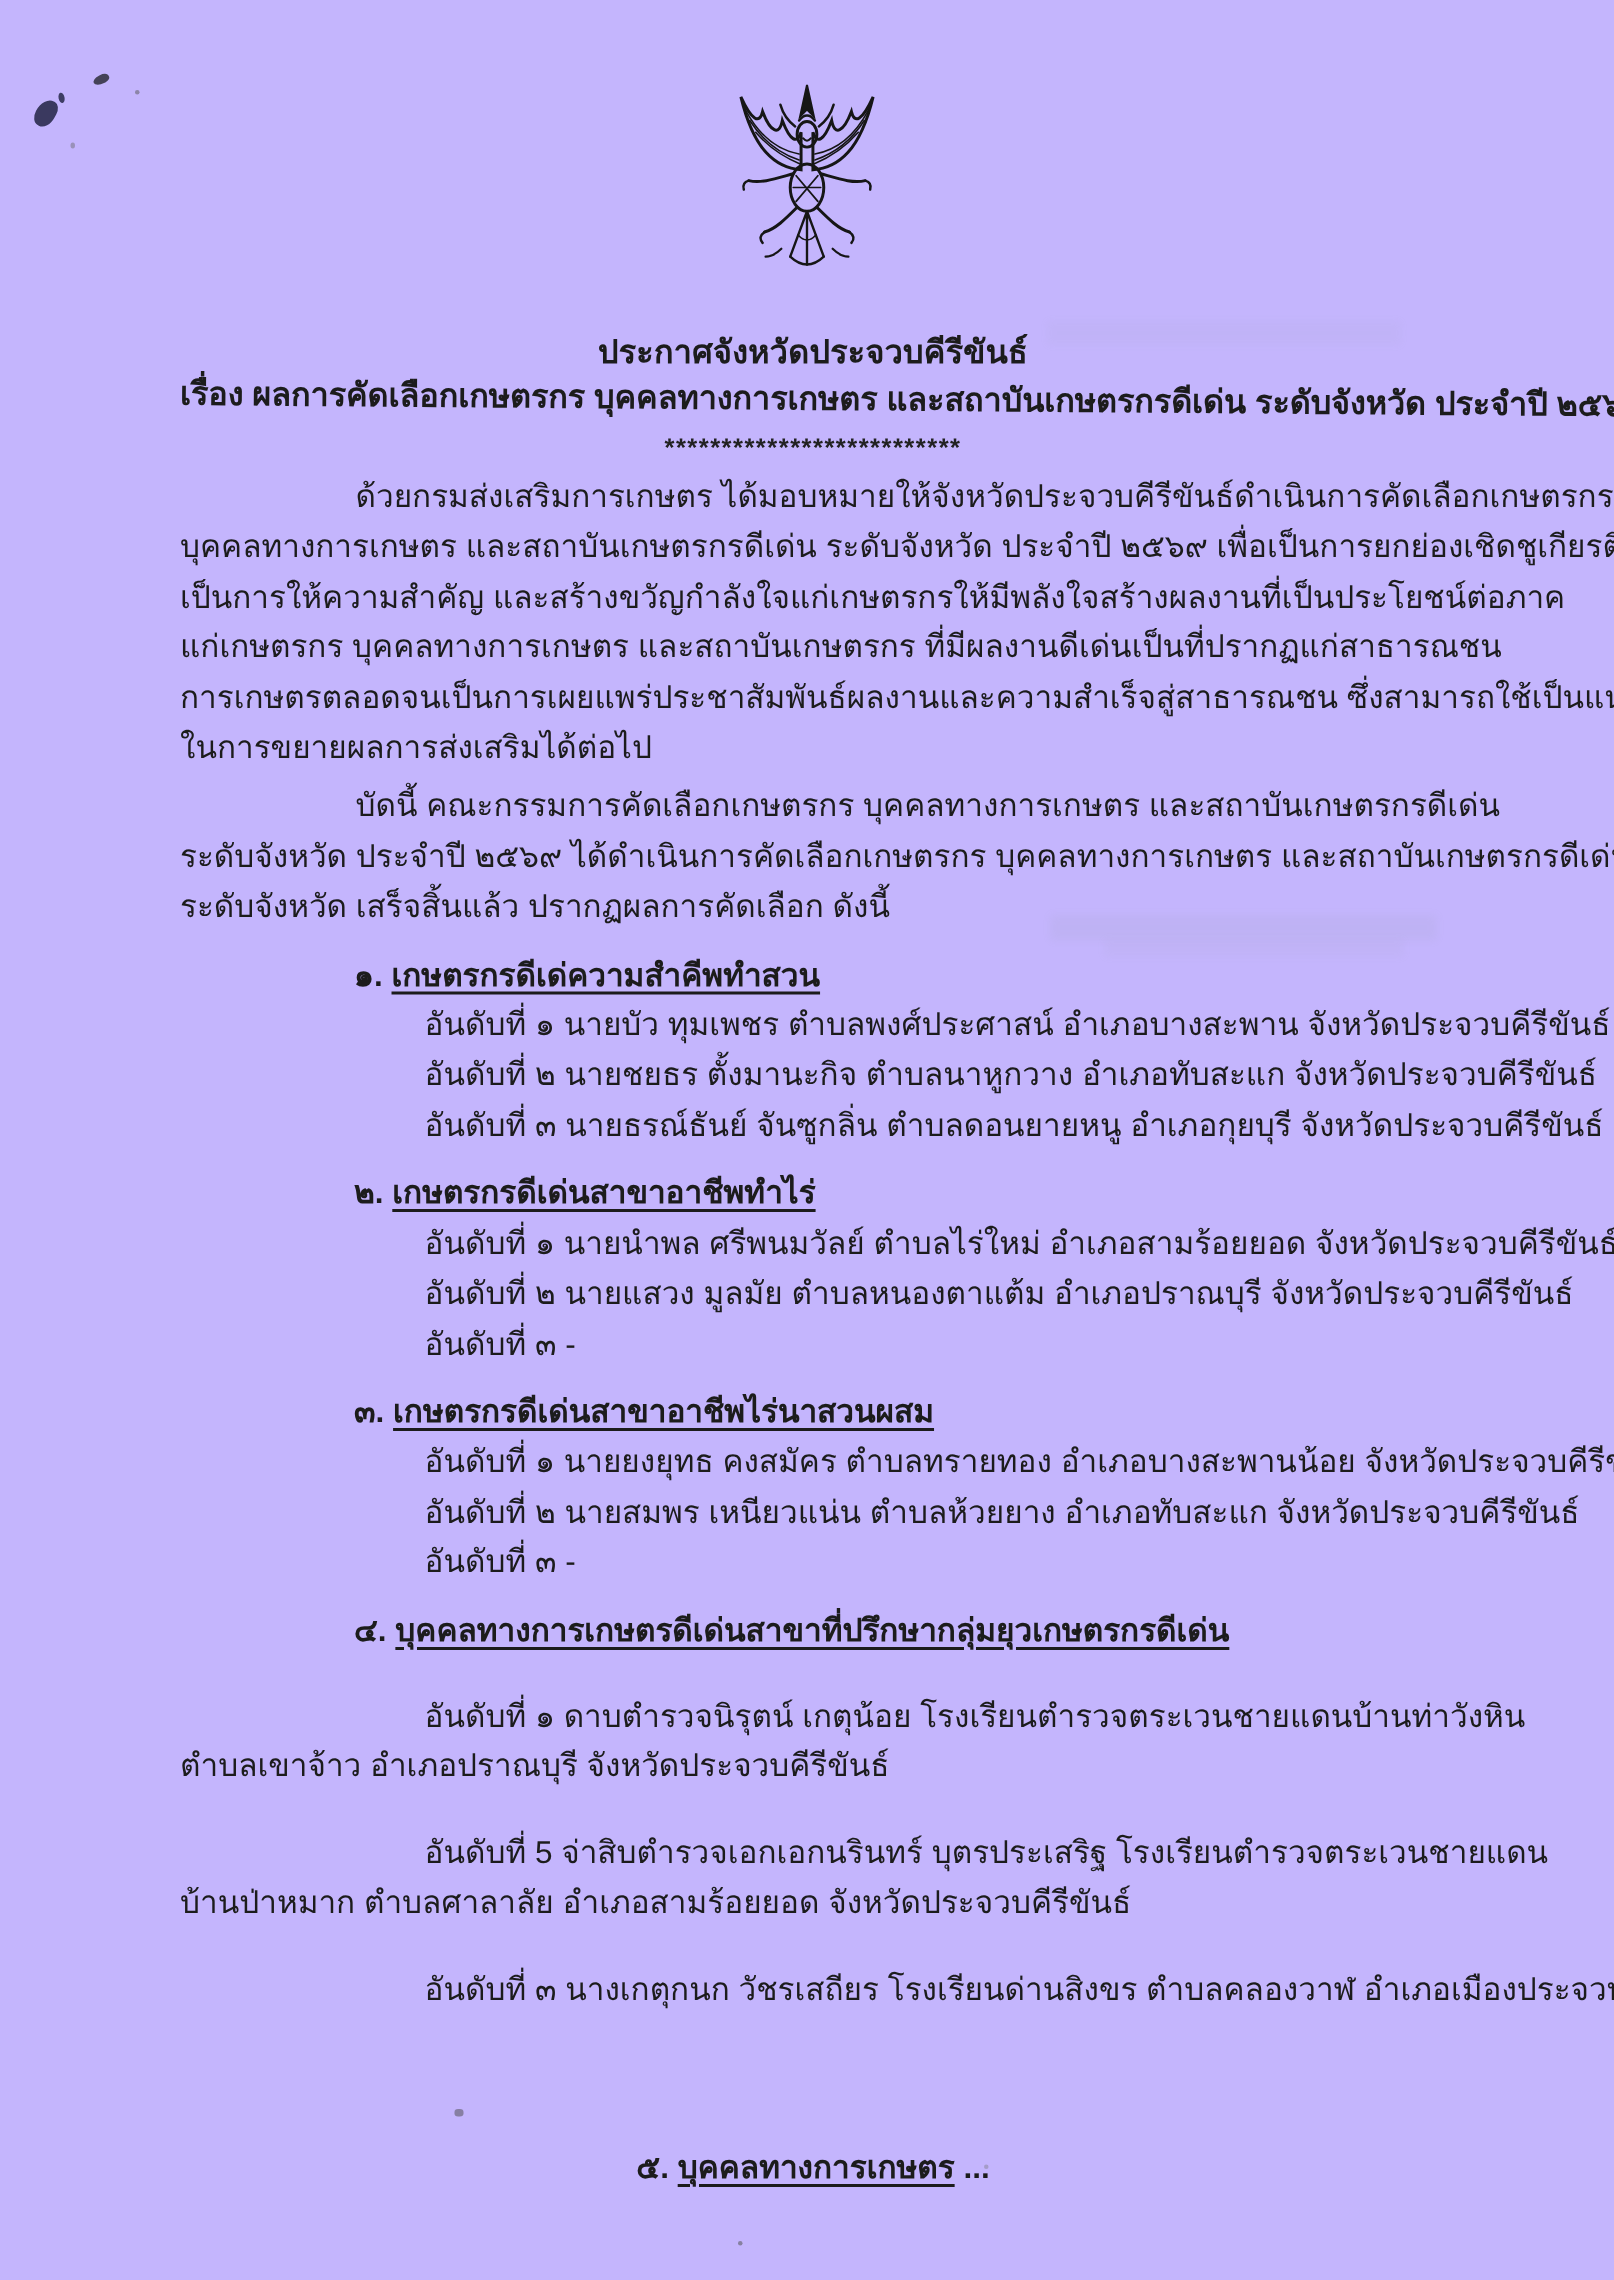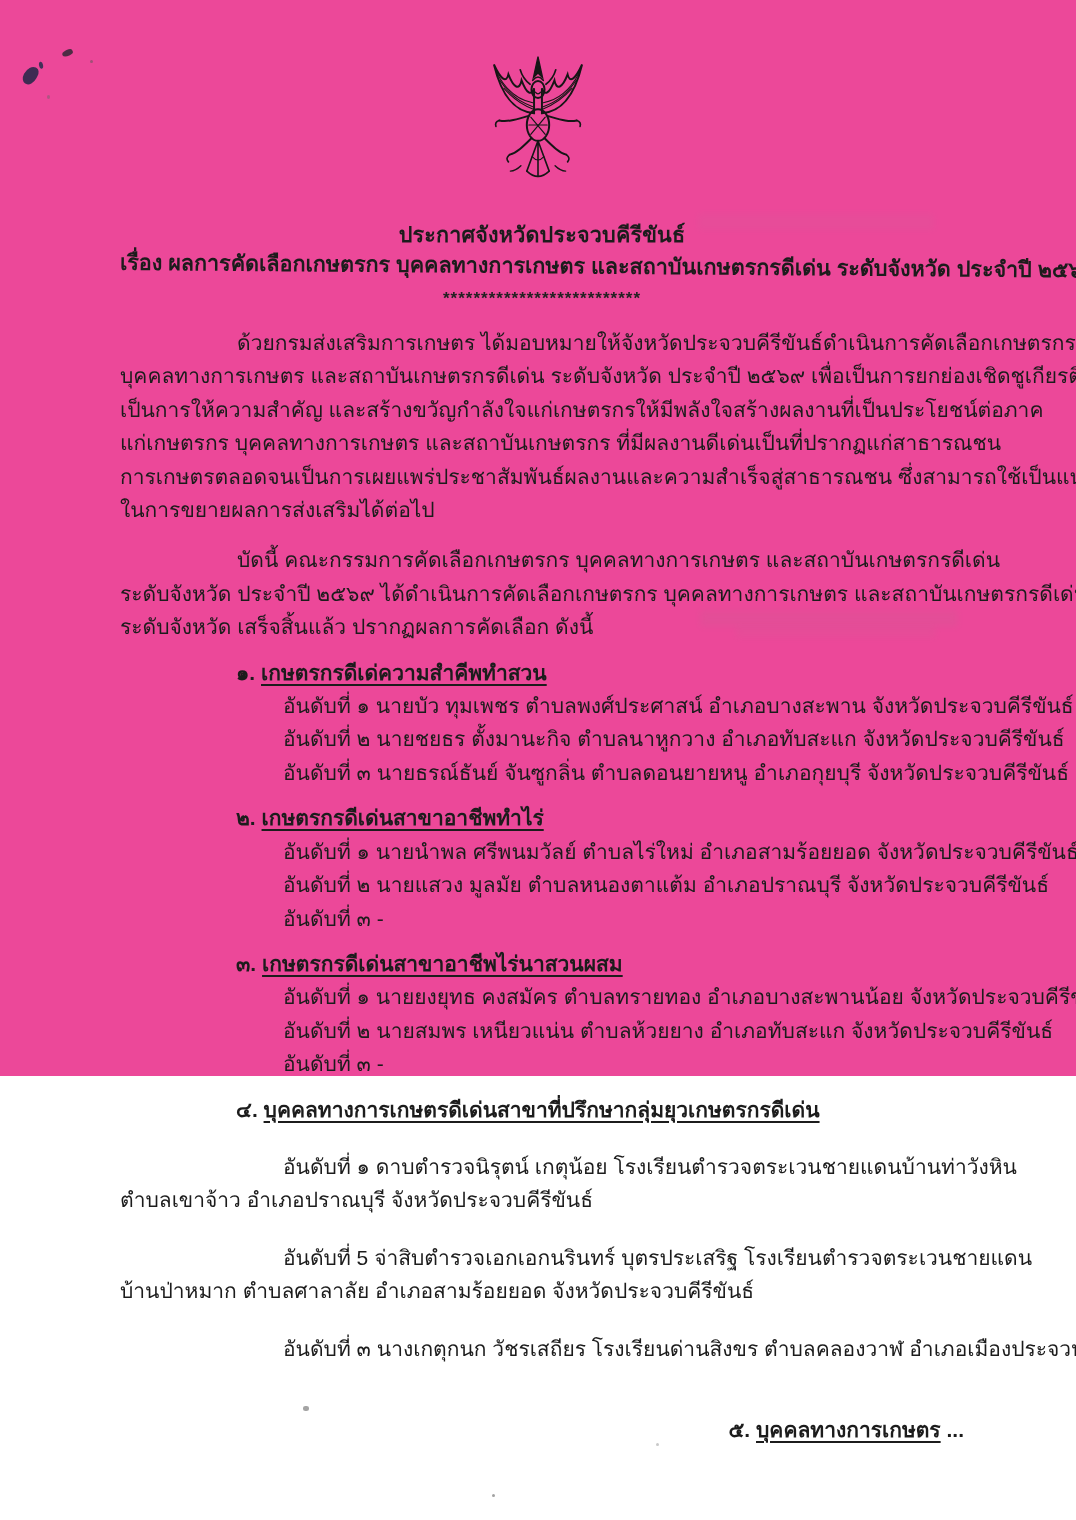--- a/index.html
+++ b/index.html
@@ -1,51 +1,51 @@
 <!DOCTYPE html>
 <html><head>
 <meta charset="utf-8">
 <style>
   html,body{margin:0;padding:0;}
   body{
     width:1076px;height:1520px;background:#ffffff;
     font-family:"Liberation Sans","DejaVu Sans",sans-serif;
     color:#1c1c1c;overflow:hidden;
   }
-  .page{position:relative;width:1076px;height:1076px;background:#ec4899;}
+  .page{position:relative;width:1076px;height:1520px;background:#c4b5fd;}
   .content{padding:0 112px 0 120px;}
   
   .emblem-wrap{text-align:center;padding-top:54px;height:150px;}
   
   .doc-title{
     margin-top:16px;text-align:center;font-size:21.5px;font-weight:bold;
     letter-spacing:.2px;line-height:30px;
   }
   .doc-subject{
     text-align:center;font-size:21.5px;font-weight:bold;line-height:33px;
     transform:rotate(.45deg);transform-origin:center;white-space:nowrap;
   }
   .stars{
     text-align:center;font-size:17px;font-weight:bold;letter-spacing:1px;
     line-height:20px;margin-top:6px;color:#222;
   }
   
-  .para{margin-top:17px;}
+  .para{margin-top:6px;}
   .line{font-size:21px;line-height:33.4px;white-space:nowrap;}
   .indent{padding-left:117px;}
   .sec{margin-top:12px;}
   .sec-head{
     font-size:21px;font-weight:bold;line-height:33.4px;padding-left:116px;
     white-space:nowrap;
   }
   .sec-head .u{text-decoration:underline;text-underline-offset:4px;}
   .entry{padding-left:163px;}
   .indent4{padding-left:163px;margin-top:24px;}
   .footer-line{
-    margin-top:48px;text-align:right;font-size:21px;font-weight:bold;
+    margin-top:86px;text-align:center;font-size:21px;font-weight:bold;
     line-height:33px;white-space:nowrap;
   }
   .footer-line .u{text-decoration:underline;text-underline-offset:4px;}
   
   .artifact{position:absolute;pointer-events:none;}
   .pen-mark-a{left:24px;top:66px;width:13px;height:19px;background:#27284a;
     border-radius:62% 38% 55% 45%;transform:rotate(28deg);opacity:.88;}
   .pen-mark-a::after{content:"";position:absolute;left:9px;top:-8px;width:4px;height:7px;
     background:#2c2d50;border-radius:50%;transform:rotate(-40deg);}
   .pen-mark-b{left:62px;top:50px;width:11px;height:6px;background:#26262e;

